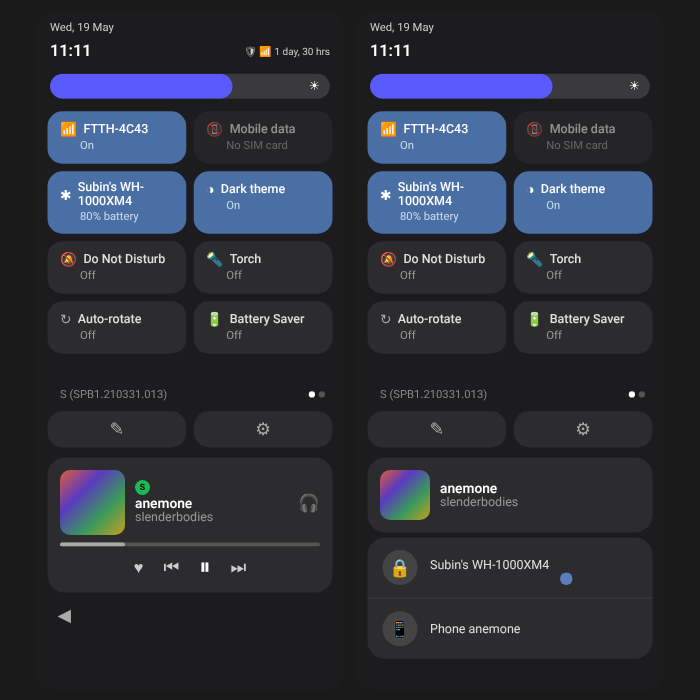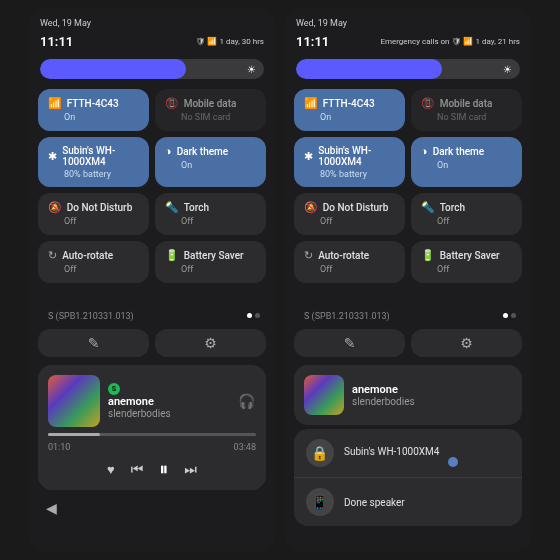--- a/index.html
+++ b/index.html
@@ -506,45 +506,40 @@
             <div class="spotify-icon">S</div>
           </div>
           <div class="music-title">anemone</div>
           <div class="music-artist">slenderbodies</div>
         </div>
         <span class="headphone-icon">🎧</span>
       </div>
       <div class="progress-bar">
         <div class="progress-fill" style="width:25%"></div>
       </div>
-      <div class="time-row">
-        <span>01:10</span>
-        <span>03:48</span>
-      </div>
       <div class="controls">
         <span class="heart-btn">♥</span>
         <span class="ctrl-btn">⏮</span>
         <span class="ctrl-btn play">⏸</span>
         <span class="ctrl-btn">⏭</span>
       </div>
     </div>
 
     <div style="padding:4px 6px;">
       <span class="nav-arrow">◀</span>
     </div>
   </div>
 
   <div class="phone-panel">
 
     <div class="status-bar">
       <span class="status-date">Wed, 19 May</span>
     </div>
     <div class="status-row">
       <span class="status-time">11:11</span>
-      <span class="status-notice">Emergency calls on 🛡 📶 1 day, 21 hrs</span>
     </div>
 
     <div class="brightness-bar">
       <div class="brightness-fill" style="width: 65%"></div>
       <span class="brightness-icon">☀</span>
     </div>
 
     <div class="tiles-grid">
       <div class="tile active">
         <div class="tile-header">
@@ -637,18 +632,18 @@
           <span class="audio-device-name">Subin's WH-1000XM4</span>
           <div class="audio-volume-bar">
             <div class="audio-volume-fill" style="width:65%"></div>
             <div class="audio-dot" style="left:62%;"></div>
           </div>
         </div>
       </div>
 
       <div class="audio-item">
         <div class="audio-device-icon">📱</div>
-        <span class="audio-device-name">Done speaker</span>
+        <span class="audio-device-name">Phone anemone</span>
       </div>
 
     </div>
   </div>
 </div>
 
 </body></html>

